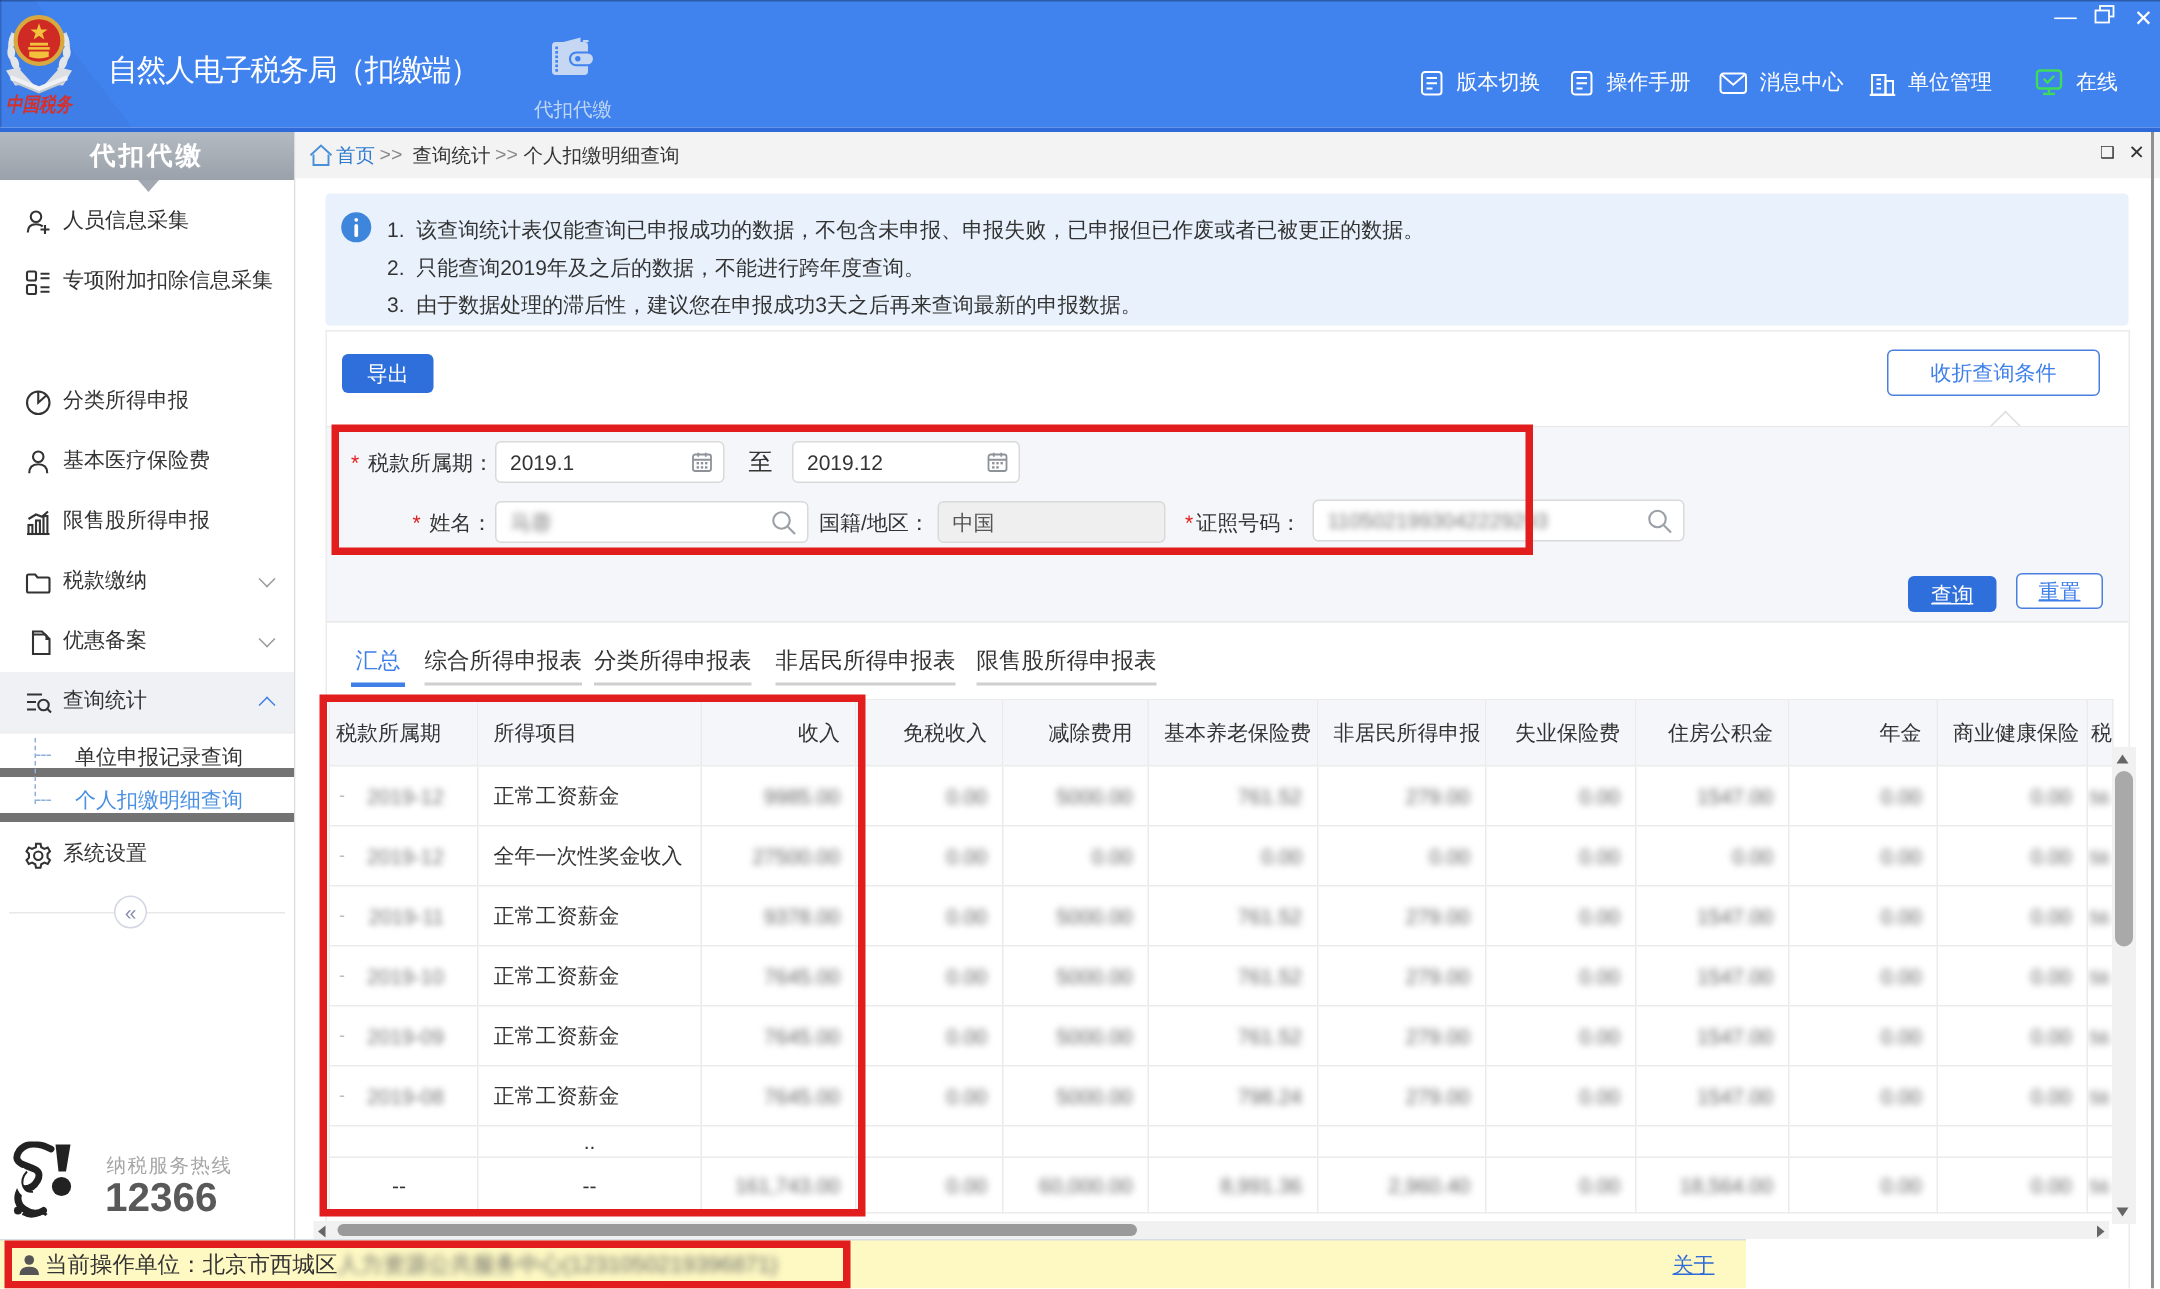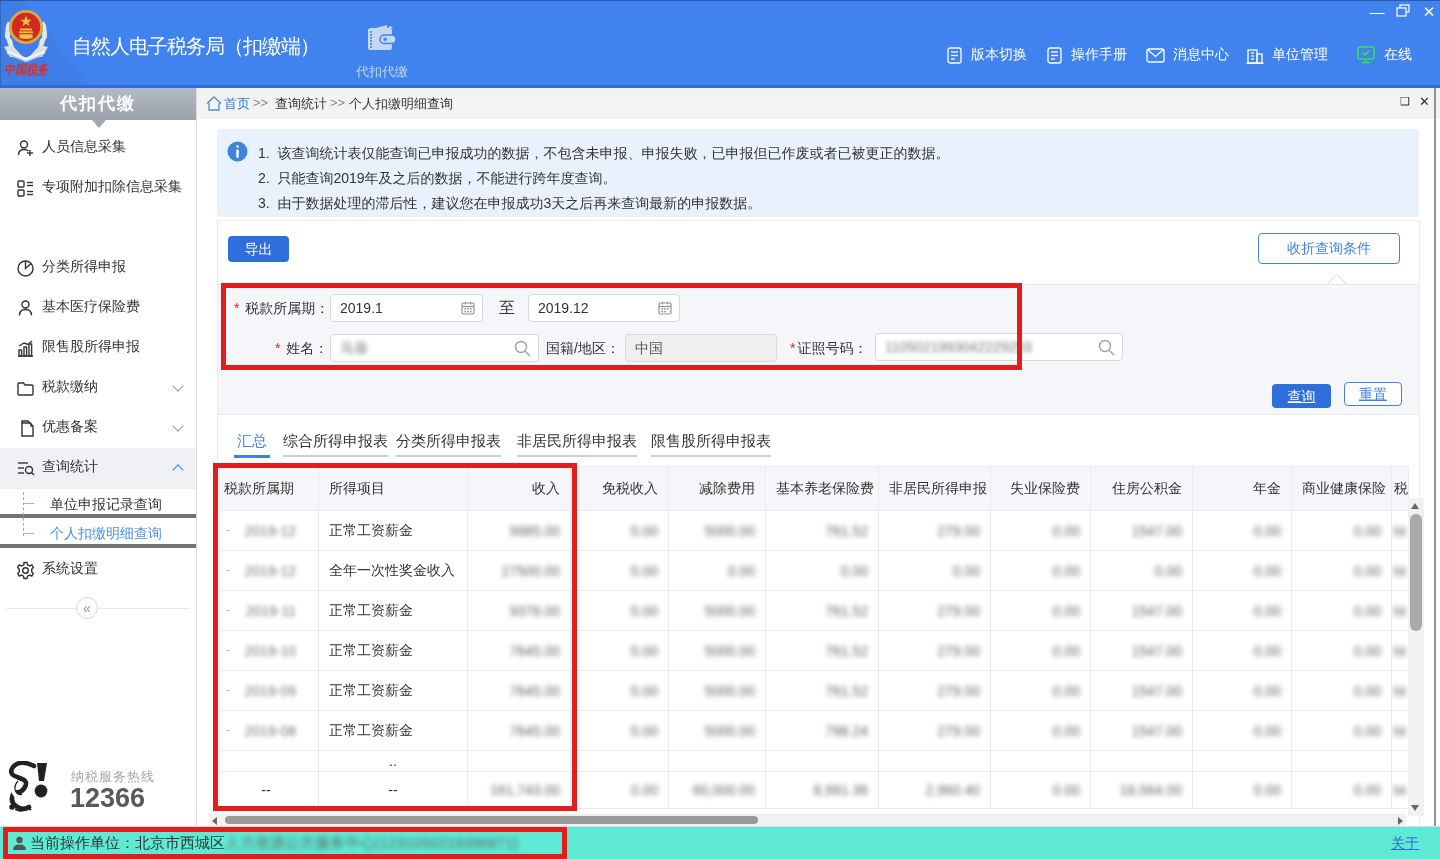--- a/index.html
+++ b/index.html
@@ -22,21 +22,21 @@
 #sidecap { position:absolute; left:0; top:0; width:196px; height:32px; background:linear-gradient(#b4bac2,#9aa1aa); color:#fff; font-size:17px; font-weight:bold; text-align:center; line-height:32px; letter-spacing:2px; }
 #sidecap:after { content:""; position:absolute; left:92px; top:32px; border:7px solid transparent; border-top:8px solid #a2a9b2; border-bottom:none; }
 .mitem { position:absolute; left:0; width:196px; height:40px; }
 .mitem .mi { position:absolute; left:16px; top:11px; }
 .mitem .mt { position:absolute; left:42px; top:10px; font-size:14px; color:#333; }
 .mitem .chev { position:absolute; right:14px; top:14px; width:8px; height:8px; border-right:1.5px solid #999; border-bottom:1.5px solid #999; transform:rotate(45deg); }
 .mitem .chevup { position:absolute; right:14px; top:18px; width:8px; height:8px; border-right:1.5px solid #3e7fe8; border-bottom:1.5px solid #3e7fe8; transform:rotate(-135deg); }
 .smitem { position:absolute; left:0; width:196px; height:30px; font-size:14px; color:#333; }
 .smitem span { position:absolute; left:50px; top:7px; }
 .smitem.active { color:#4a90e2; }
-.smitem { border-bottom:4px solid #737373; }
+.smitem { border-bottom:6px solid #737373; }
 #tree { position:absolute; left:23px; top:404px; height:44px; border-left:1px dashed #8fb0dd; }
 .treeh { position:absolute; left:24px; width:10px; border-top:1px dashed #8fb0dd; }
 #collapse { position:absolute; left:76px; top:509px; width:22px; height:22px; border:1px solid #d4d7e2; border-radius:50%; color:#8890b0; text-align:center; line-height:20px; font-size:14px; background:#fff; }
 #sideline { position:absolute; left:6px; top:520px; width:184px; border-top:1px solid #e8e8e8; }
 #hotline { position:absolute; left:0px; top:672px; width:196px; height:60px; }
 #hotline .t1 { position:absolute; left:71px; top:8px; font-size:13px; color:#a6a6a6; letter-spacing:1px; }
 #hotline .t2 { position:absolute; left:70px; top:23px; font-size:27px; font-weight:bold; color:#595959; }
 
 
 #crumb { position:absolute; left:197px; top:88px; width:1243px; height:31px; background:#f3f3f3; font-size:13px; }
@@ -83,21 +83,21 @@
 .dt { text-align:right; padding-right:22px; position:relative; }
 .dt i { position:absolute; left:6px; top:12px; font-style:normal; color:#bbb; font-size:12px; }
 .tx { filter:blur(2.5px); color:#666; font-size:12px; }
 #vscroll { position:absolute; left:1190px; top:277px; width:16px; height:318px; background:#f1f1f1; }
 #vthumb { position:absolute; left:2px; top:16px; width:12px; height:117px; background:#a9a9a9; border-radius:6px; }
 #hscroll { position:absolute; left:-9px; top:593px; width:1197px; height:12px; background:#f1f1f1; }
 #hthumb { position:absolute; left:16px; top:2px; width:533px; height:8px; background:#9a9a9a; border-radius:4px; }
 .sarrow { position:absolute; width:0; height:0; }
 
 
-#statusbar { position:absolute; left:0; top:826px; width:1440px; height:33px; background:#5eead4; border-top:1px solid #d8dde4; font-size:15px; color:#333; }
+#statusbar { position:absolute; left:0; top:826px; width:1164px; height:33px; background:#fef9c3; border-top:1px solid #d8dde4; font-size:15px; color:#333; }
 #statusbar .txt { position:absolute; left:30px; top:7px; }
 #about { position:absolute; right:21px; top:8px; color:#2e6bd8; font-size:14px; text-decoration:underline; }
 
 
 .redrect { position:absolute; border:5px solid #e11d1d; }
 
 
 #winborder { position:absolute; left:1434px; top:88px; width:2px; height:771px; background:#909090; }
 </style>
 </head>

